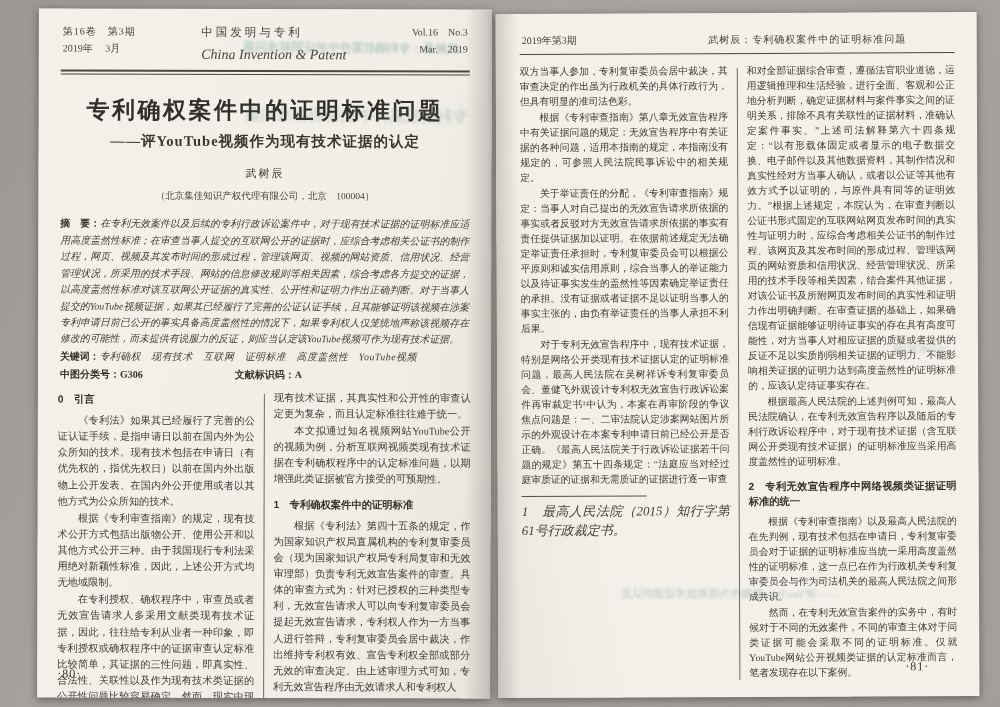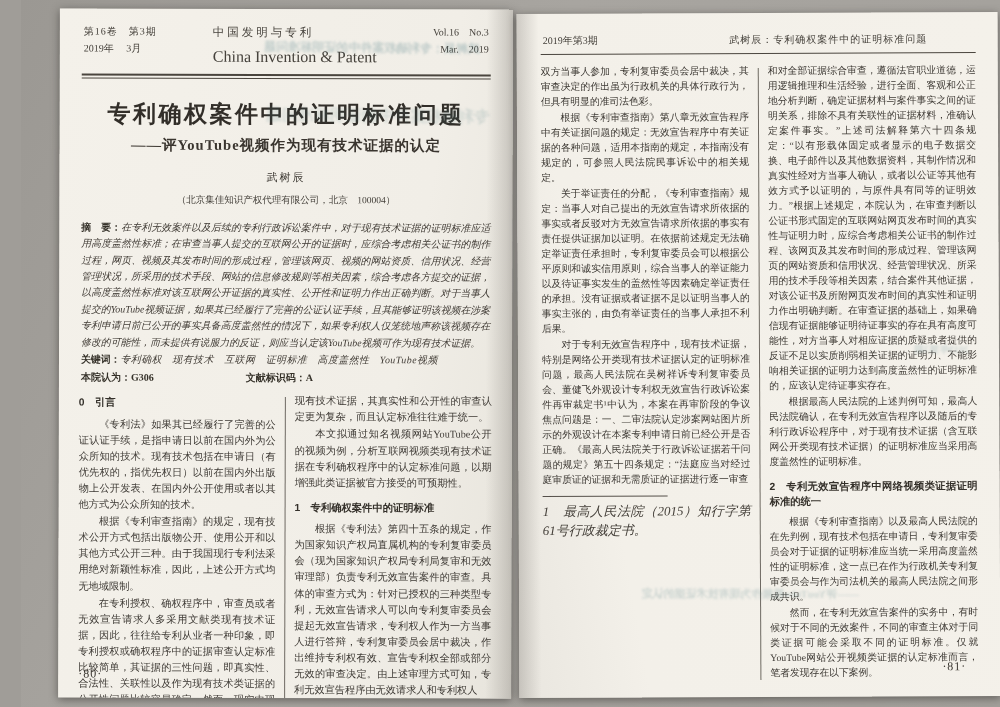--- a/index.html
+++ b/index.html
@@ -3,21 +3,21 @@
 <meta charset="utf-8">
 <style>
   html,body{margin:0;padding:0;}
   body{
     width:1000px;height:707px;
     background:#a09d98;
     font-family:"Liberation Serif","DejaVu Serif",serif;
     position:relative;overflow:hidden;
   }
   .scan{position:absolute;inset:0;
-    background:linear-gradient(120deg,#9b9893 0%,#a8a5a0 40%,#a29f9a 100%);margin-left:21px;}
+    background:linear-gradient(120deg,#9b9893 0%,#a8a5a0 40%,#a29f9a 100%);}
   .page{
     position:absolute;background:#f2efe8;color:#3c3832;overflow:hidden;
     box-shadow:0 2px 8px rgba(40,38,35,.55);
   }
   .page-left{
     left:38px;top:9px;width:453px;height:689px;
     transform:rotate(.15deg);
     background:linear-gradient(100deg,#f4f1ea 0%,#f1eee7 70%,#e7e4dc 100%);
     padding:12px 20px 0 20px;box-sizing:border-box;
   }
@@ -32,21 +32,21 @@
     background:linear-gradient(to right,rgba(60,55,50,0),rgba(60,55,50,.22));pointer-events:none;}
   .page-right::after{content:"";position:absolute;top:0;left:0;width:22px;height:100%;
     background:linear-gradient(to left,rgba(60,55,50,0),rgba(60,55,50,.20));pointer-events:none;}
 
   
   .jheader{display:flex;justify-content:space-between;align-items:flex-start;
     font-size:10px;line-height:1.7;color:#46423c;padding:2px 4px 4px 4px;}
   .jh-left div:first-child{letter-spacing:1px;}
   .jh-center{}
   .jh-center .cn{font-size:11.5px;letter-spacing:3px;}
-  .jh-center .en{font-size:16px;}
+  .jh-center .en{font-size:14px;font-style:italic;}
   .jh-right{text-align:right;}
   .rule-double{border-top:2px solid #4a453e;border-bottom:1px solid #4a453e;height:2px;margin:0 2px;}
 
   
   .art-title{font-size:23px;font-weight:bold;text-align:center;letter-spacing:2.5px;
     color:#322e29;margin:20px 0 6px 0;}
   .art-subtitle{font-size:14.5px;font-weight:bold;text-align:center;letter-spacing:1px;
     color:#3a352f;margin:6px 0 0 0;}
   .art-author{font-size:11px;text-align:center;margin-top:15px;letter-spacing:2px;}
   .art-affil{font-size:9.5px;text-align:center;margin-top:9px;color:#45413b;}
@@ -65,21 +65,21 @@
   .col p{margin:0 0 1px 0;}
   .col p.ind{text-indent:2em;}
   .col h3{font-family:Liberation Sans, sans-serif;
     font-size:10.3px;font-weight:bold;color:#34302a;margin:9px 0 5px 0;}
   .col h3.first{margin-top:2px;}
   .vdiv{width:1px;background:#6e6962;margin:4px 9px 2px 9px;}
 
   .page-right .col{font-size:9.8px;line-height:1.53;}
   .pagenum{position:absolute;font-size:12px;color:#3b3731;letter-spacing:1px;}
   .pn-left{left:20px;bottom:16px;}
-  .pn-right{right:34px;bottom:22px;}
+  .pn-right{right:50px;bottom:22px;}
 
   
   .rheader{display:flex;font-size:10px;color:#46423c;padding:6px 2px 6px 2px;}
   .rheader .issue{width:140px;}
   .rheader .running{flex:1;text-align:center;letter-spacing:1px;}
   .rule-single{border-top:1.5px solid #4a453e;margin:0 0 10px 0;}
 
   .fn-rule{border-top:1px solid #55504a;width:60%;margin:8px 0 5px 0;}
   .footnote{font-size:13px;font-style:italic;color:#45403a;margin:0;}
 
@@ -119,21 +119,21 @@
     <div class="rule-double"></div>
 
     <h1 class="art-title">专利确权案件中的证明标准问题</h1>
     <h2 class="art-subtitle">——评YouTube视频作为现有技术证据的认定</h2>
     <div class="art-author">武树辰</div>
     <div class="art-affil">（北京集佳知识产权代理有限公司，北京　100004）</div>
 
     <p class="abstract"><b>摘　要：</b><span>在专利无效案件以及后续的专利行政诉讼案件中，对于现有技术证据的证明标准应适用高度盖然性标准；在审查当事人提交的互联网公开的证据时，应综合考虑相关公证书的制作过程，网页、视频及其发布时间的形成过程，管理该网页、视频的网站资质、信用状况、经营管理状况，所采用的技术手段、网站的信息修改规则等相关因素，综合考虑各方提交的证据，以高度盖然性标准对该互联网公开证据的真实性、公开性和证明力作出正确判断。对于当事人提交的YouTube视频证据，如果其已经履行了完善的公证认证手续，且其能够证明该视频在涉案专利申请日前已公开的事实具备高度盖然性的情况下，如果专利权人仅笼统地声称该视频存在修改的可能性，而未提供有说服力的反证，则应当认定该YouTube视频可作为现有技术证据。</span></p>
     <p class="kw"><b>关键词：</b><span class="kwv">专利确权　现有技术　互联网　证明标准　高度盖然性　YouTube视频</span></p>
     <div class="clc">
-      <b>本院认为：G306</b>
+      <b>中图分类号：G306</b>
       <b class="doccode">文献标识码：A</b>
     </div>
 
     <div class="cols">
       <div class="col">
         <h3 class="first">0　引言</h3>
         <p class="ind">《专利法》如果其已经履行了完善的公证认证手续，是指申请日以前在国内外为公众所知的技术。现有技术包括在申请日（有优先权的，指优先权日）以前在国内外出版物上公开发表、在国内外公开使用或者以其他方式为公众所知的技术。</p>
         <p class="ind">根据《专利审查指南》的规定，现有技术公开方式包括出版物公开、使用公开和以其他方式公开三种。由于我国现行专利法采用绝对新颖性标准，因此，上述公开方式均无地域限制。</p>
         <p class="ind">在专利授权、确权程序中，审查员或者无效宣告请求人多采用文献类现有技术证据，因此，往往给专利从业者一种印象，即专利授权或确权程序中的证据审查认定标准比较简单，其证据的三性问题，即真实性、合法性、关联性以及作为现有技术类证据的公开性问题比较容易确定。然而，现实中现有技术内容公开的类型却是纷繁复杂的。尤其是涉及互联网公开的</p>
       </div>

